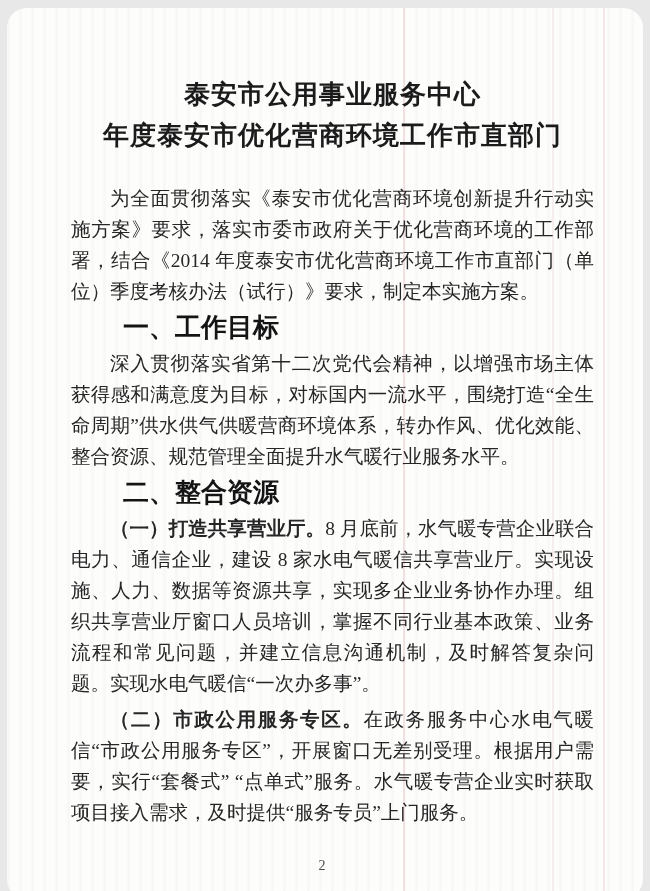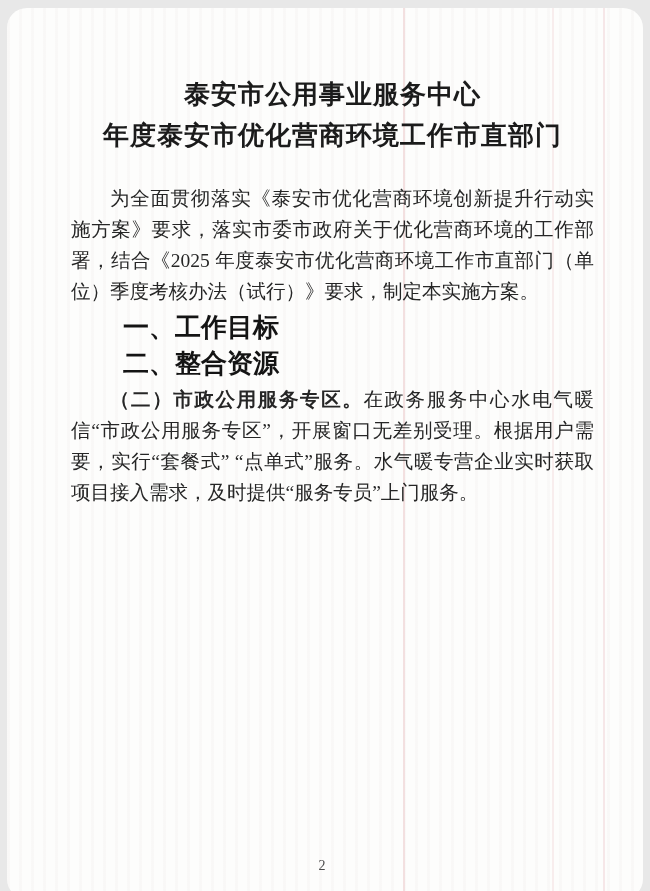--- a/index.html
+++ b/index.html
@@ -97,21 +97,23 @@
   <div class="pink-line l1"></div>
   <div class="pink-line l2"></div>
   <div class="pink-line l3"></div>
 
   <div class="content">
     <div class="doc-title">
       <div>泰安市公用事业服务中心</div>
       <div>年度泰安市优化营商环境工作市直部门</div>
     </div>
     <div class="doc-body">
-        <div class="para body"><span>为全面贯彻落实《泰安市优化营商环境创新提升行动实施方案》要求，落实市委市政府关于优化营商环境的工作部署，结合《2025 年度泰安市优化营商环境工作市直部门（单位）季度考核办法（试行）》要求，制定本实施方案。</span></div>
+        <div class="para body"><span>为全面贯彻落实《泰安市优化营商环境创新提升行动实施方案》要求，落实市委市政府关于优化营商环境的工作部署，结合《2014 年度泰安市优化营商环境工作市直部门（单位）季度考核办法（试行）》要求，制定本实施方案。</span></div>
         <div class="para heading"><span class="bold-lead">一、工作目标</span></div>
+        <div class="para body"><span>深入贯彻落实省第十二次党代会精神，以增强市场主体获得感和满意度为目标，对标国内一流水平，围绕打造“全生命周期”供水供气供暖营商环境体系，转办作风、优化效能、整合资源、规范管理全面提升水气暖行业服务水平。</span></div>
         <div class="para heading"><span class="bold-lead">二、整合资源</span></div>
+        <div class="para body"><span class="bold-lead">（一）打造共享营业厅。</span><span>8 月底前，水气暖专营企业联合电力、通信企业，建设 8 家水电气暖信共享营业厅。实现设施、人力、数据等资源共享，实现多企业业务协作办理。组织共享营业厅窗口人员培训，掌握不同行业基本政策、业务流程和常见问题，并建立信息沟通机制，及时解答复杂问题。实现水电气暖信“一次办多事”。</span></div>
         <div class="para body"><span class="bold-lead">（二）市政公用服务专区。</span><span>在政务服务中心水电气暖信“市政公用服务专区”，开展窗口无差别受理。根据用户需要，实行“套餐式” “点单式”服务。水气暖专营企业实时获取项目接入需求，及时提供“服务专员”上门服务。</span></div>
       </div>
   </div>
 
   <div class="page-number">2</div>
 </div>
 
 </body></html>

